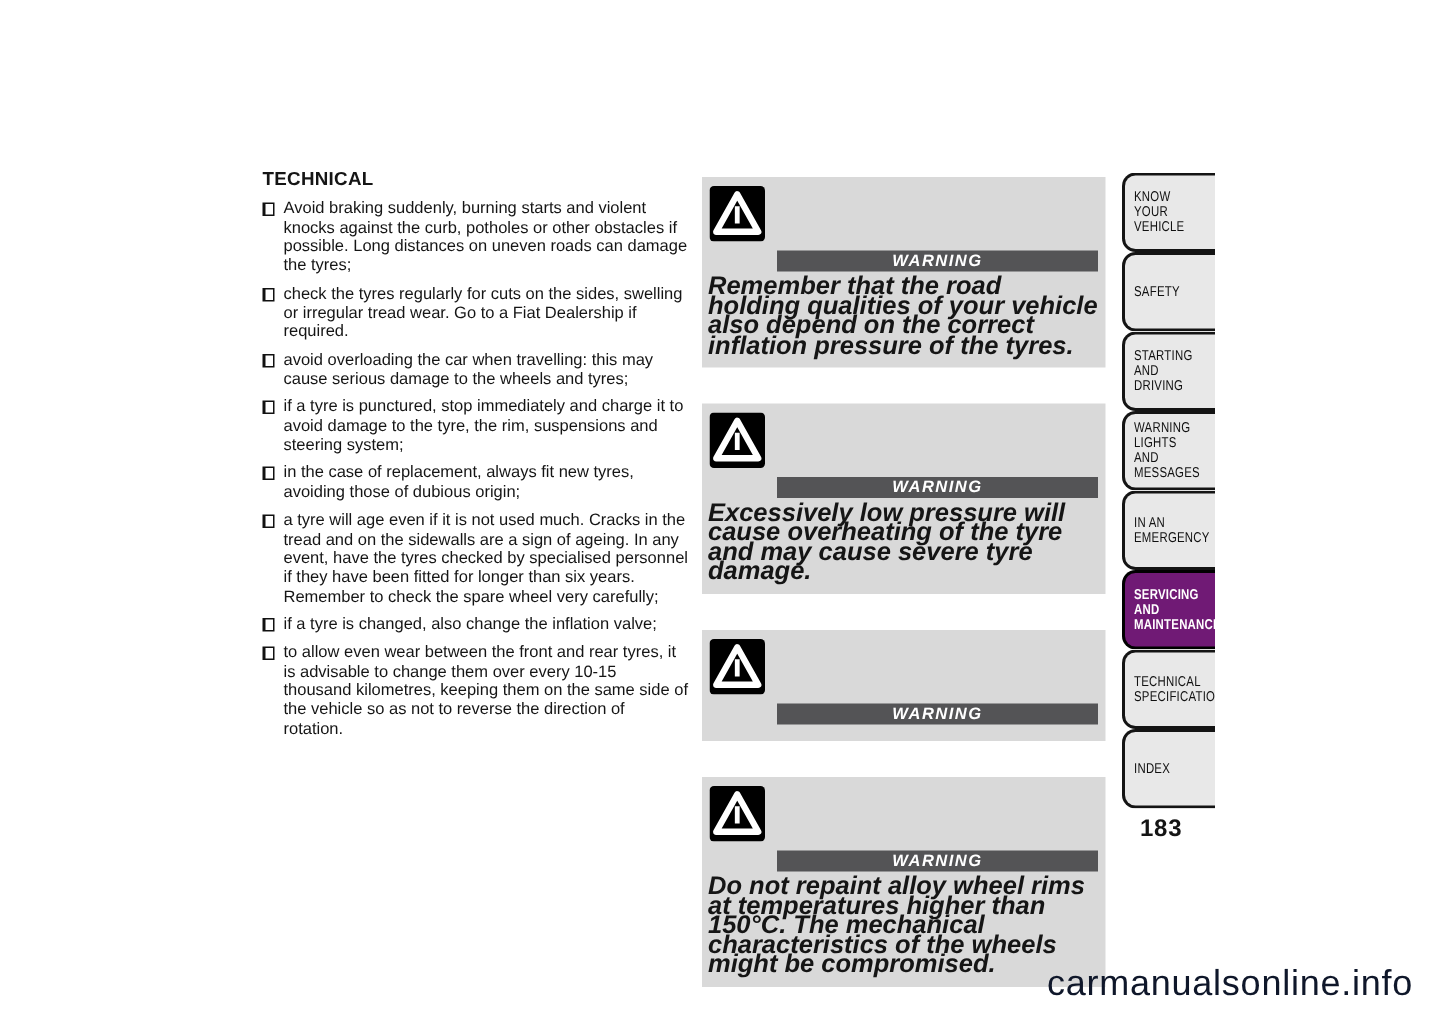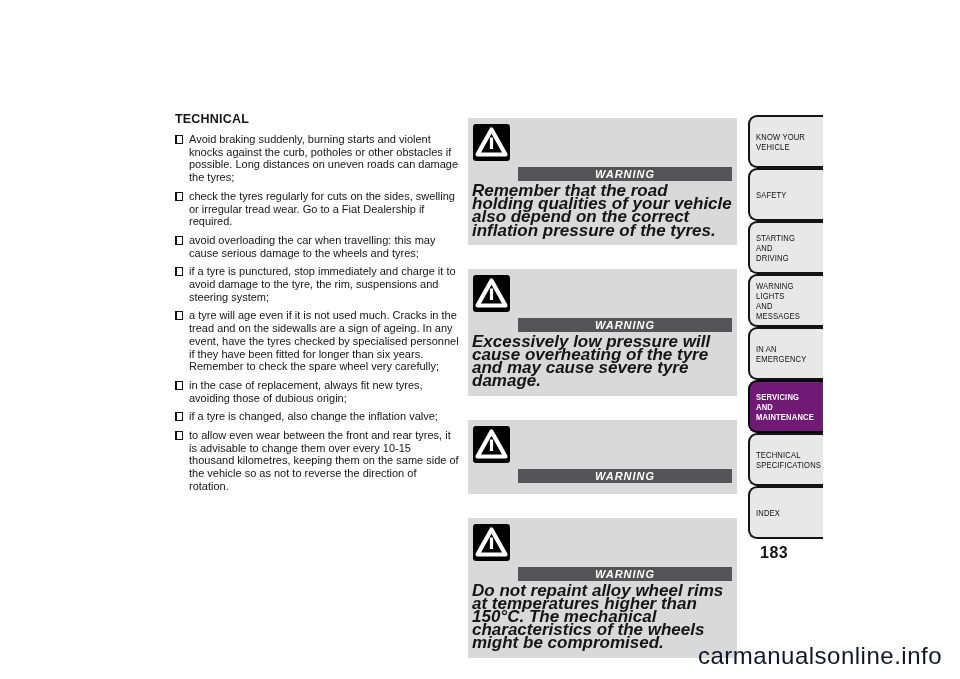--- a/index.html
+++ b/index.html
@@ -19,21 +19,21 @@
   #mid-col { position:absolute; left:468px; top:118px; width:269px; }
   .warning-box { background:#d9d9d9; padding:5px 5px 8px 4px; margin-bottom:24px; overflow:hidden; }
   .wicon { float:left; width:37px; height:37px; margin:1px 8px 2px 1px; }
   .whead { margin-left:46px; height:14px; background:#545456; color:#fff;
            font-size:11px; font-weight:bold; font-style:italic; letter-spacing:1px;
            text-align:center; line-height:14px; margin-bottom:3px;margin-top:44px; }
   .wbody { font-size:17px; font-weight:bold; font-style:italic; line-height:13.2px; }
 
   
   #sidebar { position:absolute; left:748px; top:115px; width:75px; }
-  .tab { width:75px; height:53px; background:#e8e8e8; border:2px solid #141414; border-right:none;
+  .tab { width:62px; height:53px; background:#e8e8e8; border:2px solid #141414; border-right:none;
          border-radius:9px 0 0 9px; display:flex; align-items:center; padding-left:6px; overflow:hidden; }
   .tab.active { background:#701a75; border-color:#000; }
   .tab-label { font-size:9.5px; line-height:10px; letter-spacing:.2px; white-space:pre-line;
                transform:scaleX(0.8); transform-origin:left center; color:#111; }
   .tab.active .tab-label { color:#fff; font-weight:bold; }
 
   #page-number { position:absolute; left:760px; top:544px; font-size:16px; font-weight:bold; letter-spacing:.5px; }
   #watermark { position:absolute; right:18px; top:642px; font-size:24px; color:#0f172a; letter-spacing:.5px; }
 </style>
 </head>
@@ -59,26 +59,26 @@
     <span>avoid overloading the car when travelling: this may cause serious damage to the wheels and tyres;</span>
   </div>
 
   <div class="bullet-item">
     <span class="bullet-sq"></span>
     <span>if a tyre is punctured, stop immediately and charge it to avoid damage to the tyre, the rim, suspensions and steering system;</span>
   </div>
 
   <div class="bullet-item">
     <span class="bullet-sq"></span>
-    <span>a tyre will age even if it is not used much. Cracks in the tread and on the sidewalls are a sign of ageing. In any event, have the tyres checked by specialised personnel if they have been fitted for longer than six years. Remember to check the spare wheel very carefully;</span>
+    <span>in the case of replacement, always fit new tyres, avoiding those of dubious origin;</span>
   </div>
 
   <div class="bullet-item">
     <span class="bullet-sq"></span>
-    <span>in the case of replacement, always fit new tyres, avoiding those of dubious origin;</span>
+    <span>a tyre will age even if it is not used much. Cracks in the tread and on the sidewalls are a sign of ageing. In any event, have the tyres checked by specialised personnel if they have been fitted for longer than six years. Remember to check the spare wheel very carefully;</span>
   </div>
 
   <div class="bullet-item">
     <span class="bullet-sq"></span>
     <span>if a tyre is changed, also change the inflation valve;</span>
   </div>
 
   <div class="bullet-item">
     <span class="bullet-sq"></span>
     <span>to allow even wear between the front and rear tyres, it is advisable to change them over every 10-15 thousand kilometres, keeping them on the same side of the vehicle so as not to reverse the direction of rotation.</span>

